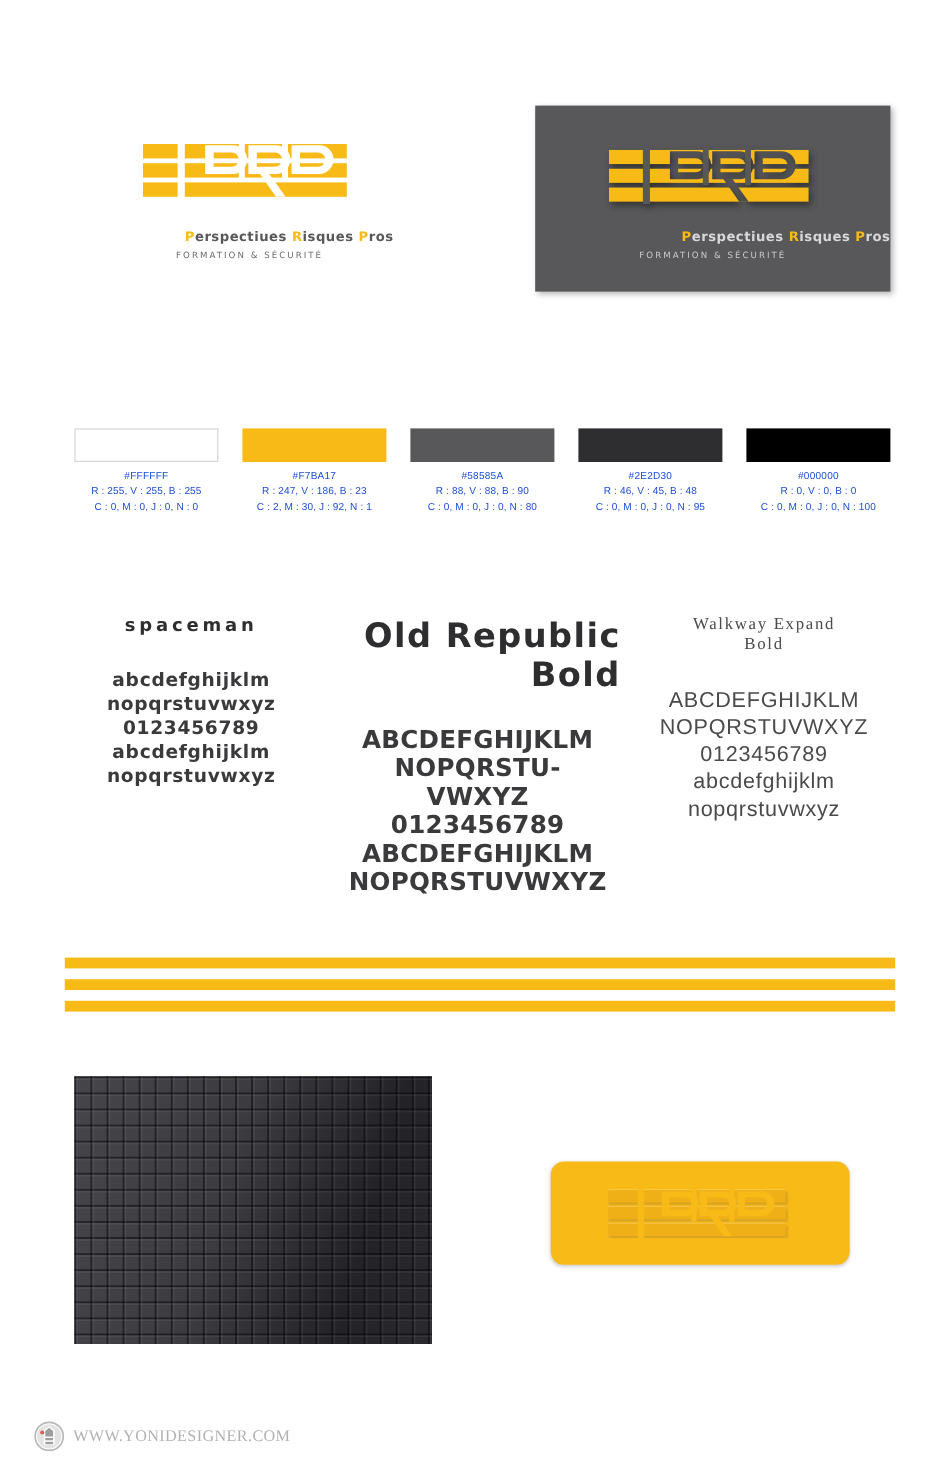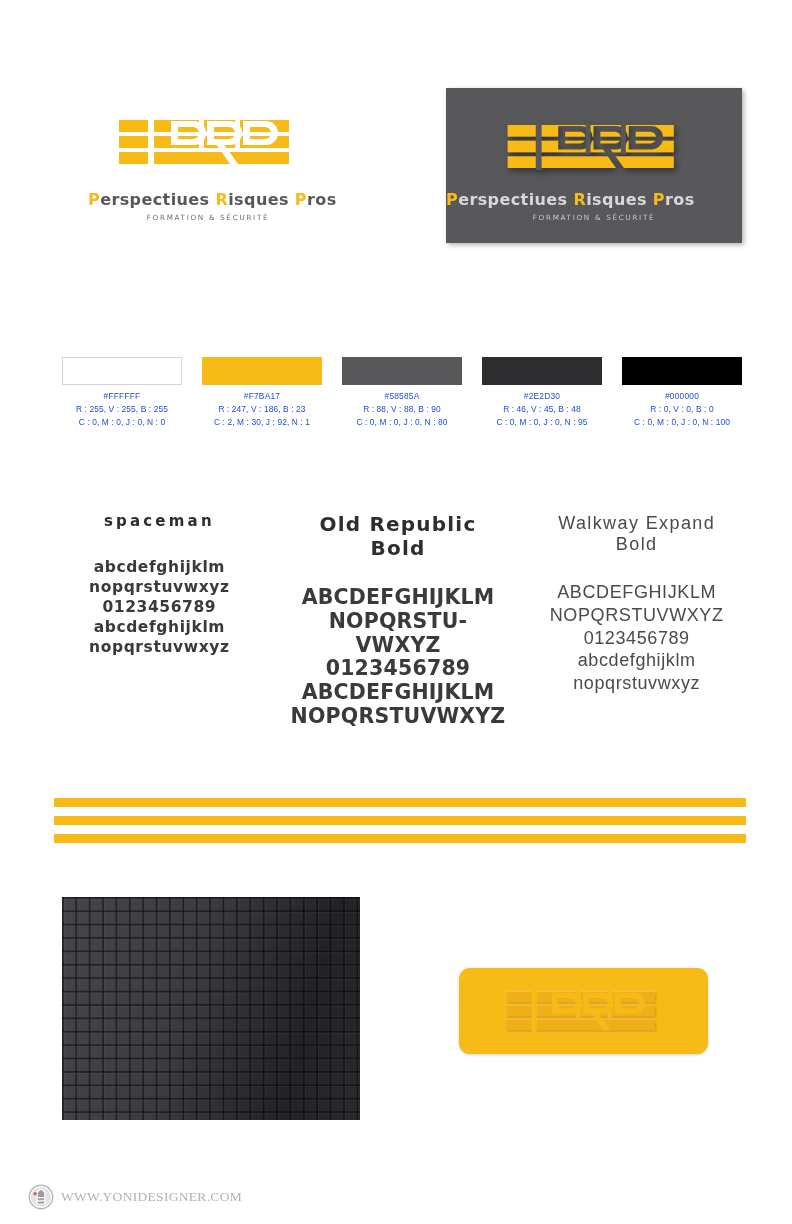--- a/index.html
+++ b/index.html
@@ -24,25 +24,25 @@
     position: absolute;
     left: 88px;
     top: 118px;
     width: 240px;
   }
   #logo-light-block .logo-mark {
     width: 178px; height: 48px;
     margin: 0 auto 26px auto;
   }
   .wordmark {
-    text-align: left;
+    text-align: right;
     white-space: nowrap;
     font-family: "DejaVu Sans", sans-serif;
     font-weight: bold;
-    font-size: 16px;
+    font-size: 11px;
     letter-spacing: 0.4px;
     line-height: 1;
   }
   .wordmark .wm-cap { color: #F7BA17; }
   .wordmark .wm-rest { color: #58585A; }
   .tagline {
     text-align: center;
     white-space: nowrap;
     font-family: "DejaVu Sans", sans-serif;
     font-size: 7.2px;
@@ -127,35 +127,36 @@
   }
   .font-spaceman .type-specimen {
     font-family: "DejaVu Sans", sans-serif;
     font-size: 15.5px;
     font-weight: bold;
     letter-spacing: 0.6px;
   }
 
   .font-oldrepublic .type-name {
     font-family: "DejaVu Sans", sans-serif;
-    font-size: 20px;
+    font-size: 28px;
     font-weight: bold;
     letter-spacing: 1.2px;
+    text-align: right;
   }
   .font-oldrepublic .type-specimen {
     font-family: "DejaVu Sans", sans-serif;
     font-size: 20.5px;
     font-weight: bold;
     letter-spacing: 0.2px;
     line-height: 1.16;
   }
 
   .font-walkway .type-name {
-    font-family: Liberation Sans, sans-serif;
-    font-size: 18px;
+    font-family: Liberation Serif, serif;
+    font-size: 14px;
     font-weight: normal;
     letter-spacing: 1.4px;
     color: #4a494c;
   }
   .font-walkway .type-specimen {
     font-family: "Liberation Sans", sans-serif;
     font-size: 18px;
     font-weight: normal;
     letter-spacing: 0.6px;
     color: #4a494c;

